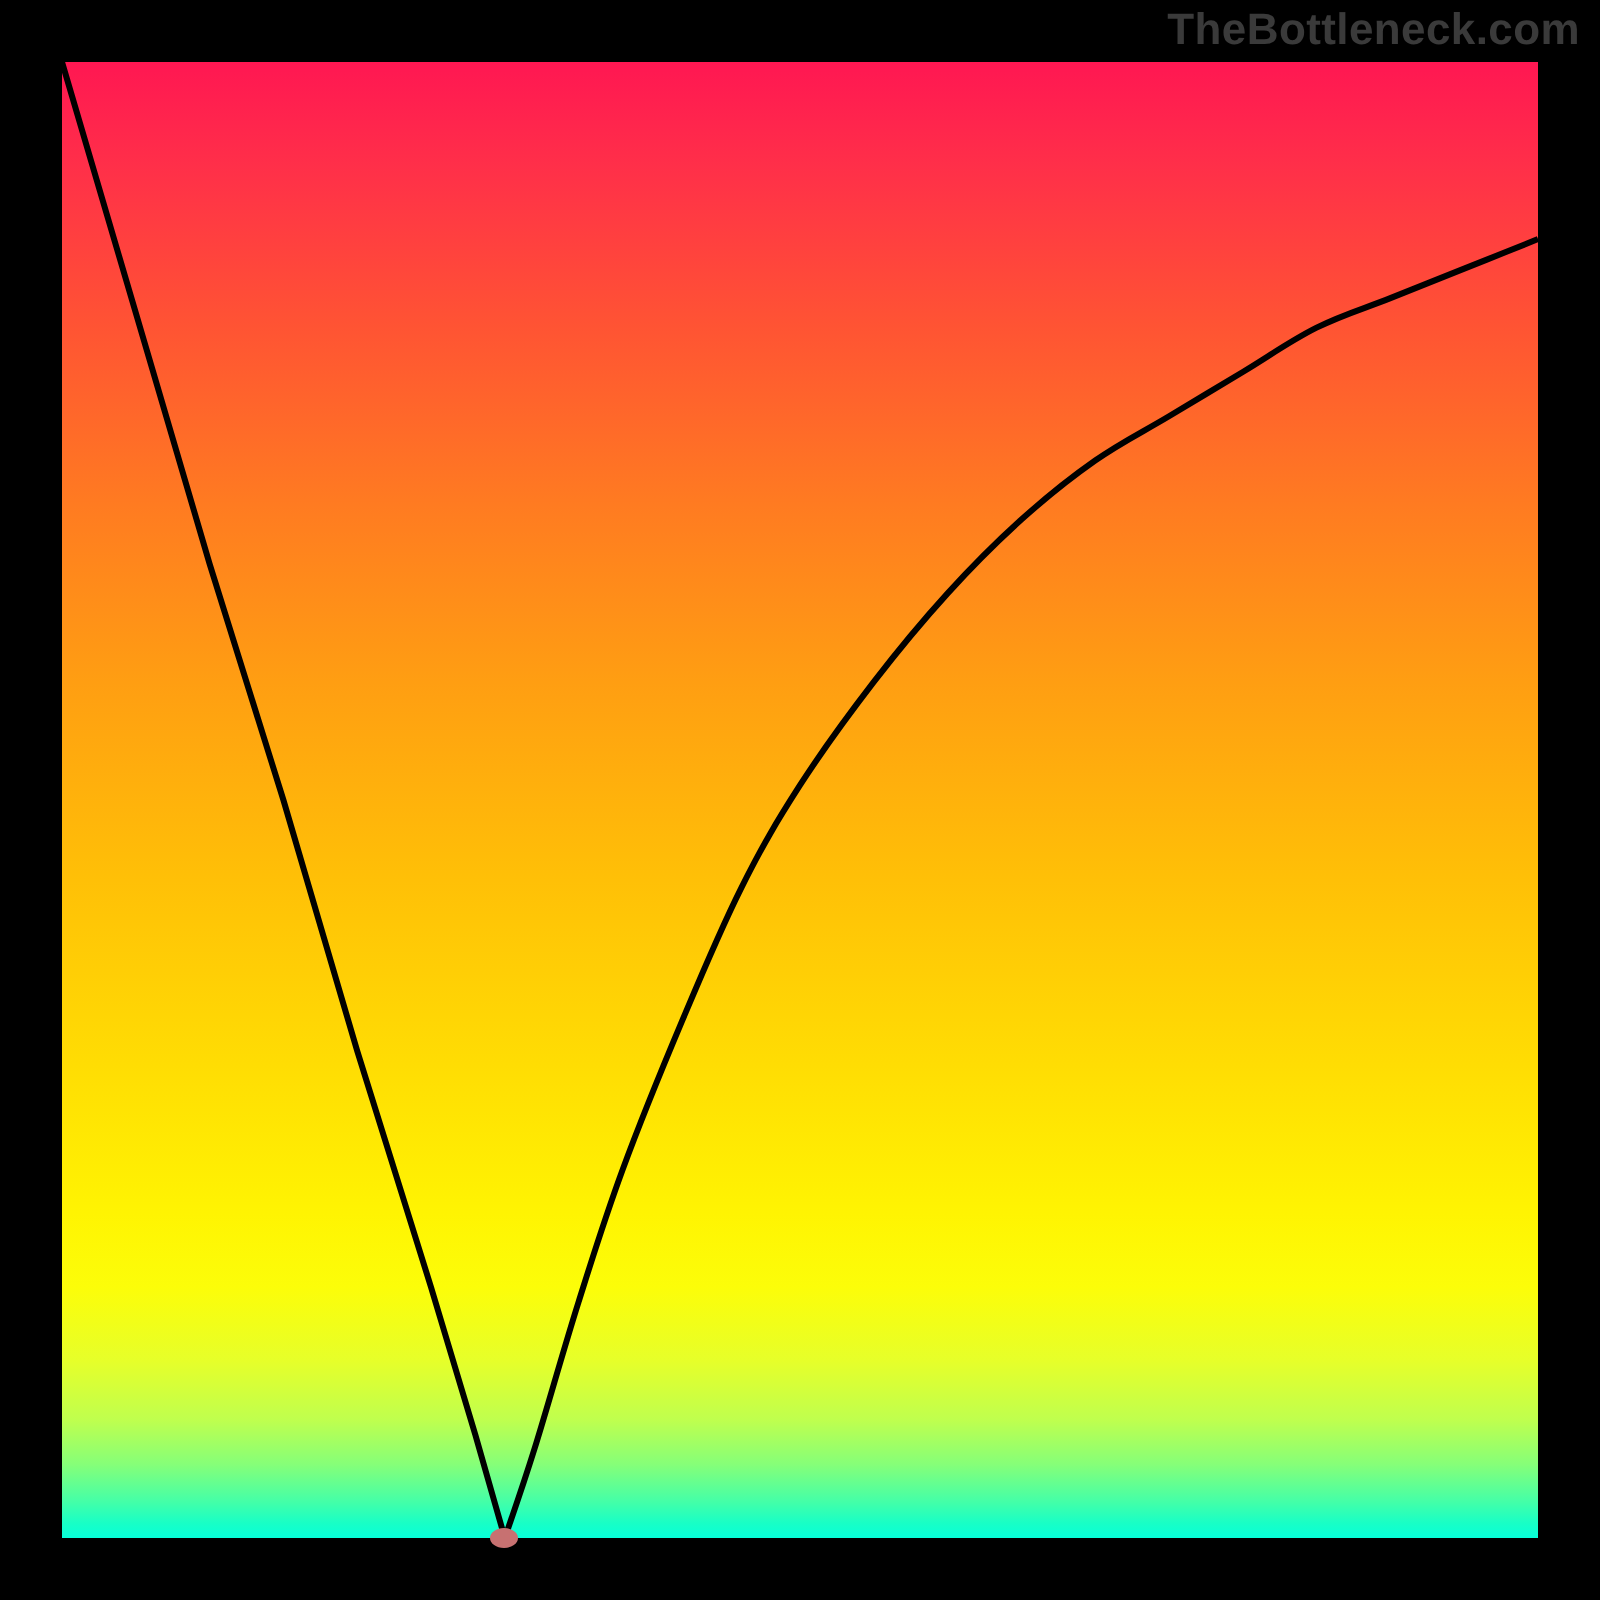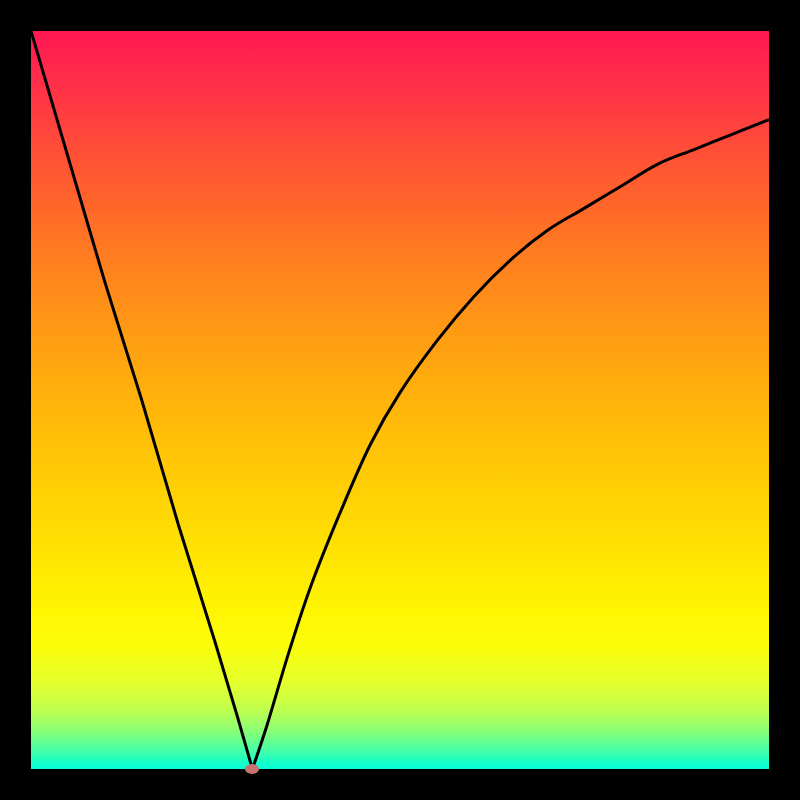--- a/index.html
+++ b/index.html
@@ -66,20 +66,21 @@
     height: 10px;
     border-radius: 50%;
     background: #c77171;
     transform: translate(-50%, -50%);
   }
 </style>
 </head>
 <body>
 
 <div class="frame">
+  <div class="watermark">TheBottleneck.com</div>
 
   <div class="plot">
     <svg class="curve" viewBox="0 0 738 738" preserveAspectRatio="none">
       <path d="M 0 0 L 36.9 125.46000000000004 L 73.8 250.91999999999996 L 110.7 369 L 147.6 494.46 L 184.5 612.54 L 206.64000000000001 686.34 L 221.4 738" fill="none" stroke="#000000" stroke-width="3"></path>
       <path d="M 221.4 738 C 224.0568 730.0296, 229.518 714.9744000000001, 236.16 693.72 C 242.802 672.4656, 250.3296 645.1596, 258.3 619.92 C 266.2704 594.6804, 271.1412 578.7396, 280.44 553.5 C 289.73879999999997 528.2604, 299.33279999999996 504.9396, 309.96 479.7 C 320.5872 454.4604, 328.8528 434.53439999999995, 339.48 413.28 C 350.10720000000003 392.0256, 357.0444 380.2176, 369 361.62 C 380.9556 343.0224, 392.61600000000004 327.22920000000005, 405.90000000000003 309.96000000000004 C 419.184 292.6908, 429.516 280.2924, 442.8 265.68 C 456.084 251.0676, 466.416 240.73560000000003, 479.7 228.78000000000003 C 492.984 216.82440000000003, 503.31600000000003 208.5588, 516.6 199.26 C 529.884 189.9612, 540.216 185.0904, 553.5 177.12 C 566.784 169.14960000000002, 577.116 162.9504, 590.4 154.98000000000002 C 603.684 147.00960000000003, 614.016 139.48200000000003, 627.3 132.84000000000003 C 640.584 126.19800000000004, 650.916 123.39360000000003, 664.2 118.08000000000004 C 677.484 112.76640000000005, 687.816 108.63360000000007, 701.1 103.32000000000005 C 714.384 98.00640000000003, 731.358 91.21679999999996, 738 88.55999999999995" fill="none" stroke="#000000" stroke-width="3"></path>
     </svg>
     <div class="dot" style="left: 221.4px; top: 738px; background: rgb(199, 113, 113);"></div>
   </div>
 </div>
 

